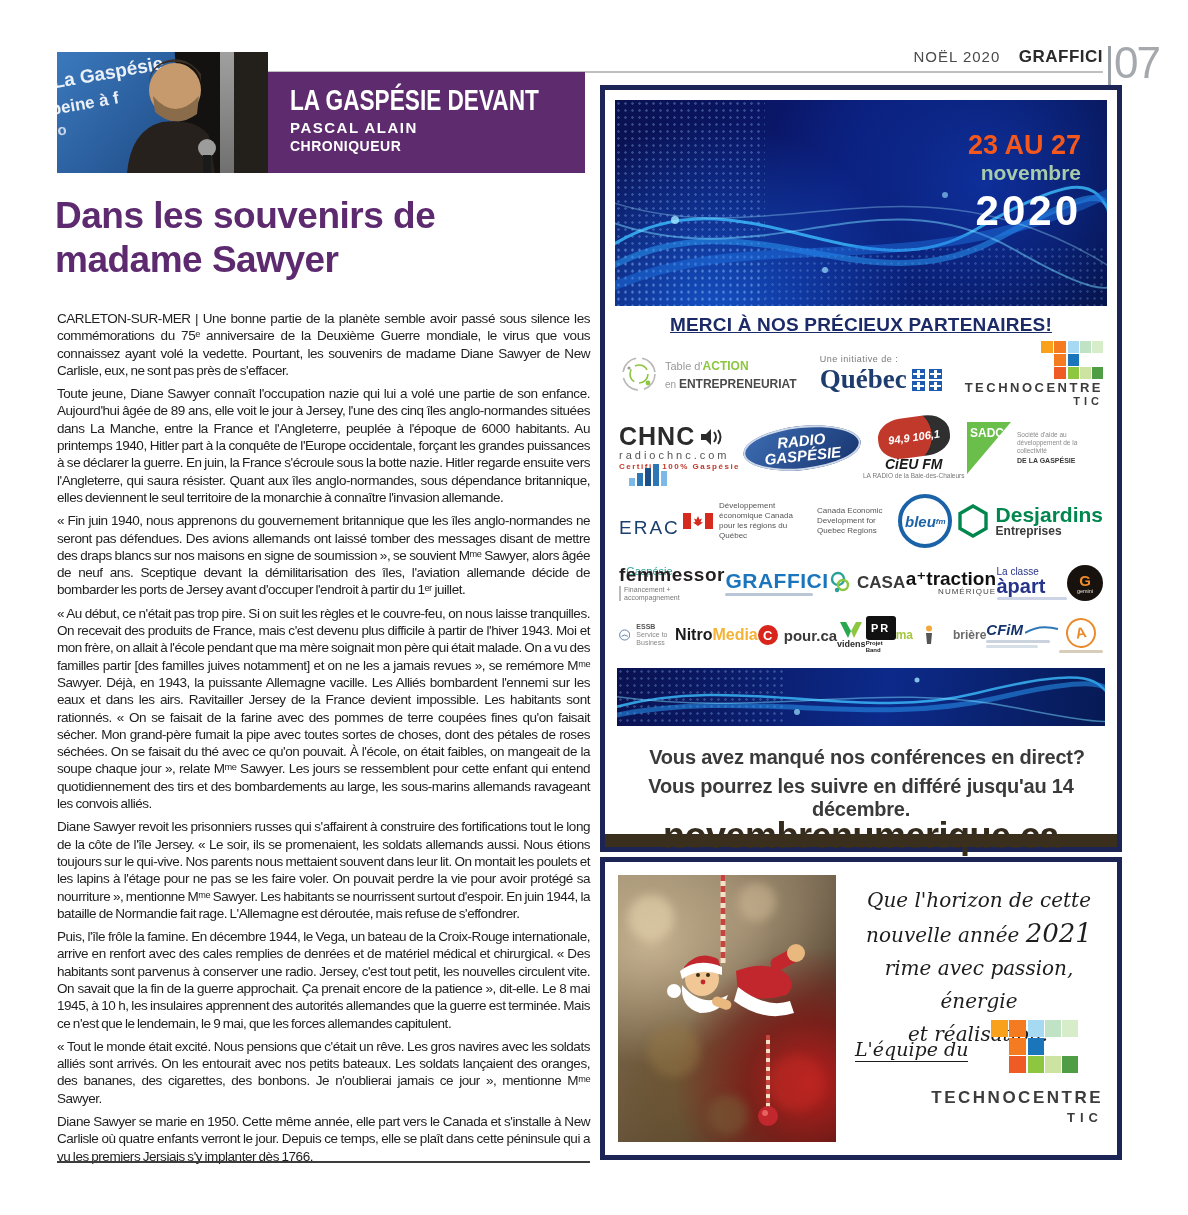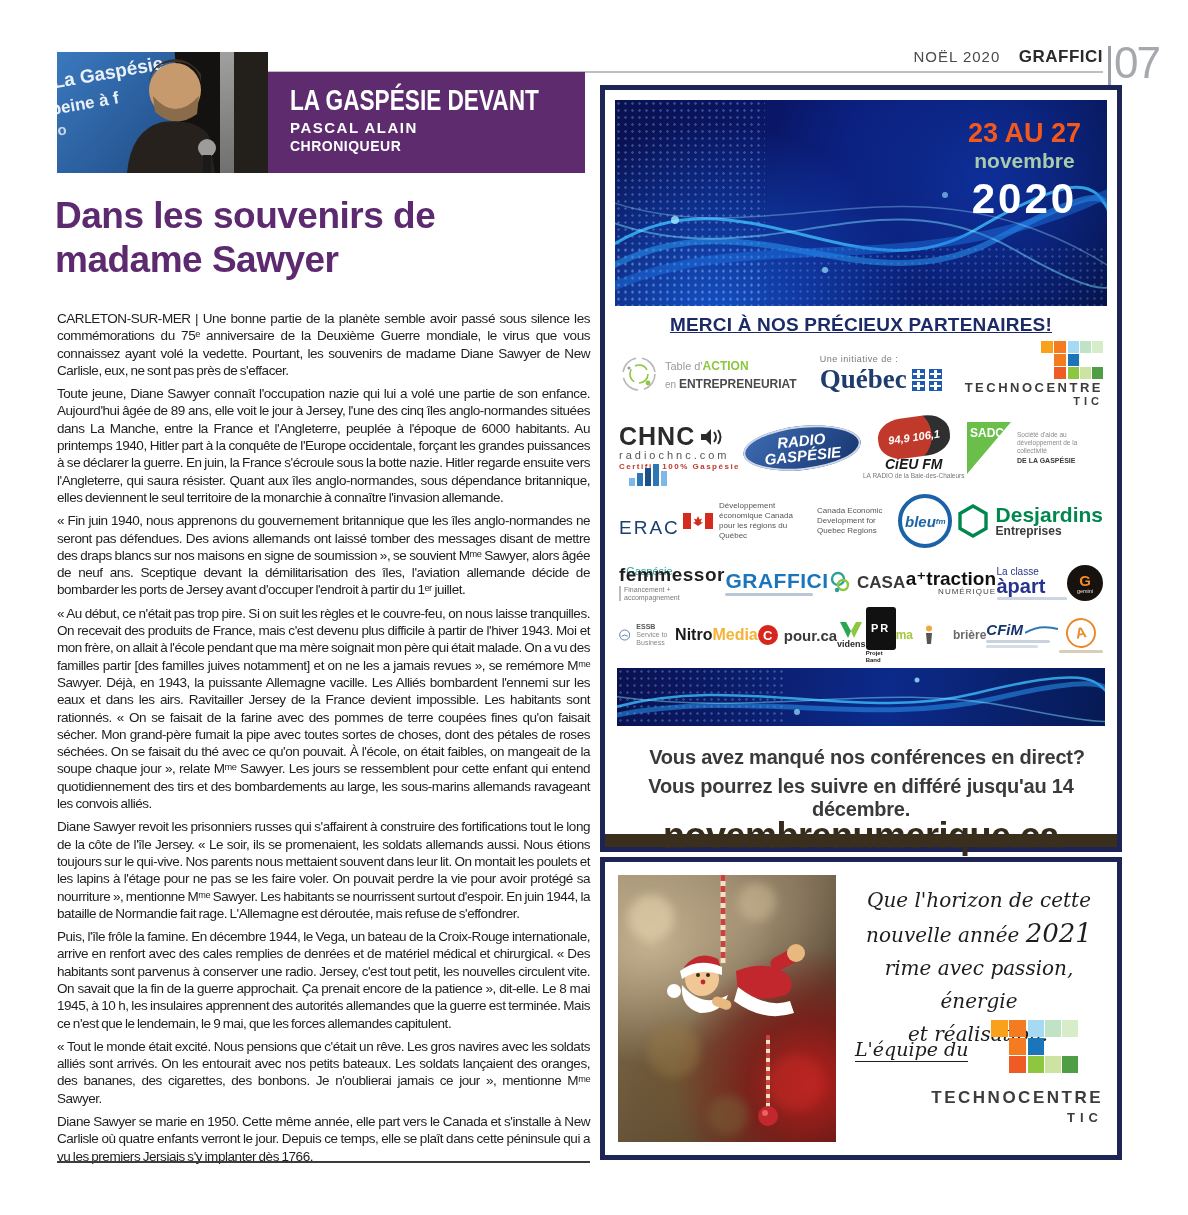--- a/index.html
+++ b/index.html
@@ -50,21 +50,21 @@
                 radial-gradient(circle at 75% 40%,#0e2f9a 0%,rgba(14,47,154,0) 55%),
                 linear-gradient(110deg,#0a1150 0%,#0a1a74 45%,#040d38 100%);}
   .dots{background-image:radial-gradient(rgba(150,200,255,.55) 1.1px,transparent 1.5px);background-size:7px 7px;}
   #nn-dots-left{left:0;top:0;width:150px;height:206px;opacity:.55;}
   #nn-dots-bottom{left:0;bottom:0;width:492px;height:60px;opacity:.4;}
   #nn-waves{left:0;top:0;}
   #nn-logo{left:46px;top:26px;}
   #nn-glyph{position:absolute;left:0;top:4px;}
   #nn-line1{position:absolute;left:88px;top:0;font-size:44px;font-weight:bold;color:#b7cfb2;letter-spacing:1px;}
   #nn-line2{position:absolute;left:66px;top:44px;font-size:44px;font-weight:bold;color:#ffffff;letter-spacing:1px;}
-  #nn-dates{right:26px;top:18px;text-align:center;}
+  #nn-dates{right:26px;top:30px;text-align:right;}
   #nn-dates .d1{font-size:27px;font-weight:800;color:#f4581c;}
   #nn-dates .d2{font-size:21px;font-weight:bold;color:#a8cbaa;margin-top:0px;}
   #nn-dates .d3{font-size:42px;font-weight:bold;color:#ffffff;letter-spacing:3px;margin-top:2px;}
 
   #merci{left:0;top:224px;width:512px;text-align:center;font-size:19px;font-weight:800;color:#1c2b68;letter-spacing:.2px;text-decoration:underline;}
 
   
   .prow{left:14px;width:484px;display:flex;justify-content:space-between;align-items:center;}
   #prow1{top:252px;height:64px;}
   #prow2{top:322px;height:72px;}
@@ -122,21 +122,21 @@
   .gem-g{font-size:15px;font-weight:800;line-height:1;}
   .gem-name{font-size:5.5px;color:#e8e3da;}
 
   
   .essb-t1{font-size:7px;color:#555;font-weight:bold;}
   .nitro-a{font-size:16px;font-weight:bold;color:#1a1a1a;}
   .nitro-b{font-size:16px;font-weight:bold;color:#f5b335;}
   .cp-circ{width:20px;height:20px;border-radius:50%;background:#d9261c;color:#fff;font-size:13px;font-weight:800;display:flex;justify-content:center;align-items:center;}
   .cp-name{font-size:15px;font-weight:bold;color:#3a3a3a;}
   .vid-name{font-size:9px;font-weight:bold;color:#2b2b2b;}
-  .pr-sq{width:30px;height:43px;background:#111;border-radius:3px;color:#fff;font-size:11px;font-weight:800;display:flex;justify-content:center;align-items:center;letter-spacing:2px;}
+  .pr-sq{width:30px;height:24px;background:#111;border-radius:3px;color:#fff;font-size:11px;font-weight:800;display:flex;justify-content:center;align-items:center;letter-spacing:2px;}
   .pr-sub{font-size:6px;color:#222;font-weight:bold;}
   .mac-pre{font-size:12px;font-weight:bold;color:#a4c93f;}
   .mac-post{font-size:12px;font-weight:bold;color:#6a6a6a;padding-left:8px;}
   .cfim-name{font-size:15px;font-weight:800;font-style:italic;color:#16356e;}
   .aring{width:26px;height:26px;border-radius:50%;border:2px solid #e98a2b;color:#e98a2b;font-size:15px;font-weight:800;display:flex;justify-content:center;align-items:center;transform:rotate(-10deg);}
 
   
   #wave-strip{left:12px;top:578px;width:488px;height:58px;overflow:hidden;
       background:linear-gradient(100deg,#0a1150,#0c2a8a 55%,#071a55);}
   #wave-strip .dots{position:absolute;left:0;top:0;width:170px;height:58px;opacity:.5;}

